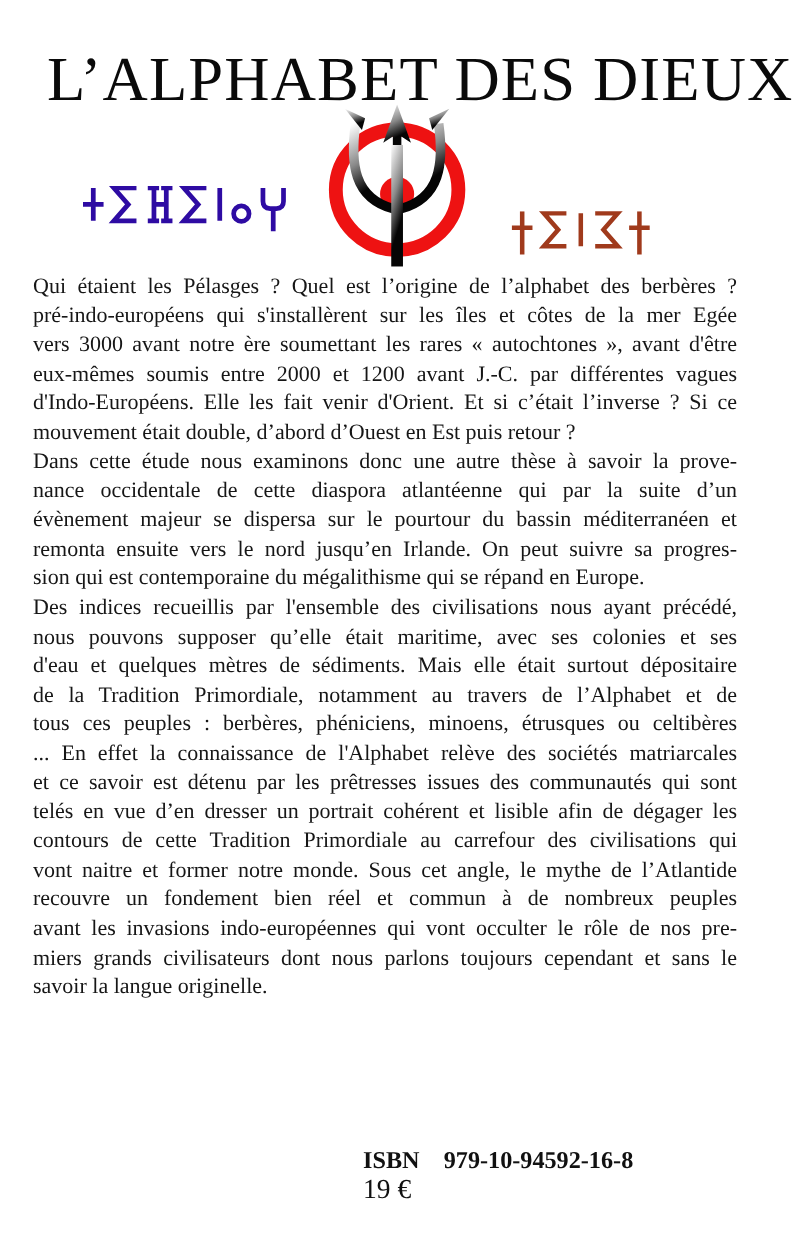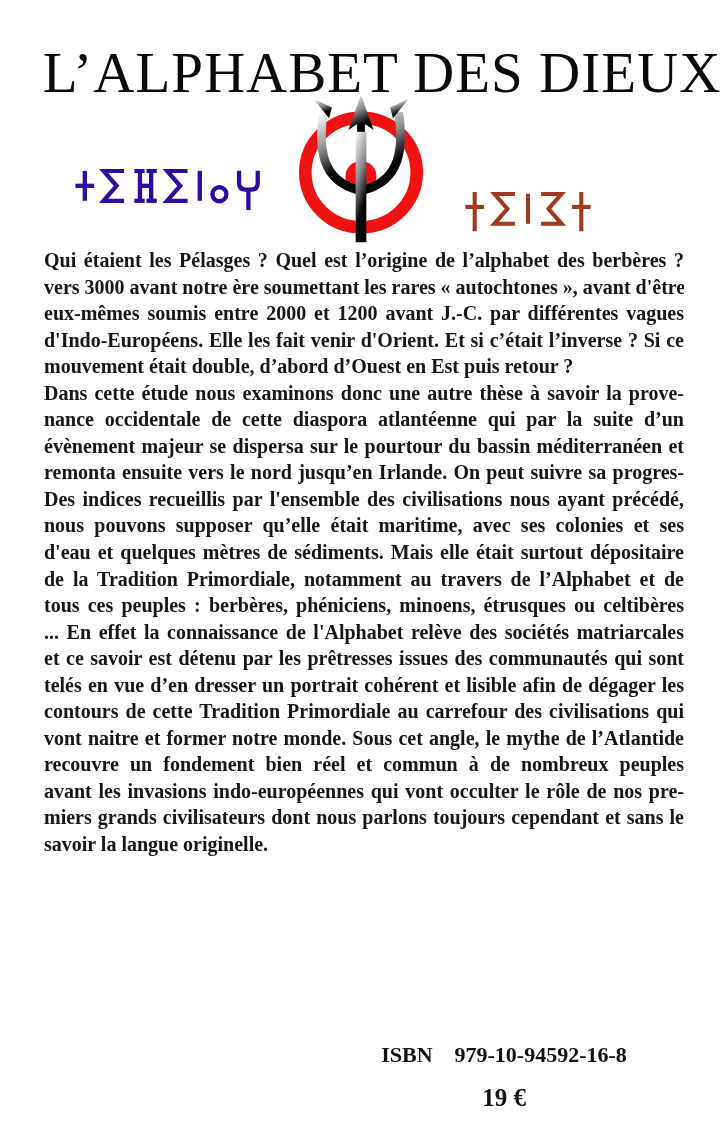--- a/index.html
+++ b/index.html
@@ -4,28 +4,28 @@
 <style>
   html,body{margin:0;padding:0;background:#ffffff;}
   .page{position:relative;width:722px;height:1134px;background:#ffffff;overflow:hidden;
         font-family:"Liberation Serif","DejaVu Serif",serif;color:#111;}
   .title{position:absolute;top:40px;left:0;width:722px;margin:0;text-align:center;
          font-size:57px;font-weight:normal;letter-spacing:1px;color:#0a0a0a;white-space:nowrap;padding-left:21px;}
   .emblem{position:absolute;}
   #left-ins{left:74px;top:169px;}
   #logo{left:286px;top:95px;}
   #right-ins{left:464px;top:192px;}
-  .body-text{position:absolute;left:44px;top:247px;width:640px;font-size:20px;color:#161616;font-weight:bold;}
+  .body-text{position:absolute;left:30px;top:247px;width:640px;font-size:20px;color:#161616;}
   .line{height:26.55px;line-height:26.55px;text-align:justify;text-align-last:justify;
         overflow:hidden;white-space:nowrap;}
   .line.pend{text-align-last:left;}
-  .footer{position:absolute;top:1042px;right:44px;width:348px;text-align:center;}
+  .footer{position:absolute;top:1042px;right:44px;width:348px;text-align:left;}
   .isbn{font-weight:bold;font-size:22px;white-space:nowrap;}
   .isbn .num{margin-left:22px;}
-  .price{font-weight:bold;font-size:25px;margin-top:16px;}
+  .price{font-weight:normal;font-size:25px;margin-top:0;}
 </style>
 </head>
 <body>
 
 <div class="page">
 
   <h1 class="title">L’ALPHABET DES DIEUX</h1>
 
   <svg id="left-ins" class="emblem" width="188" height="43" viewBox="0 0 200 46">
       <path d="M11 2 V34" transform="translate(0,0)" fill="none" stroke="#2e0ba3" stroke-width="4.6"></path>
@@ -70,28 +70,30 @@
       <path d="M1 16 H21" transform="translate(0,0)" fill="none" stroke="#a03a1c" stroke-width="4.4"></path>
       <path d="M24 2 H2 L16 18 L2 34 H24" transform="translate(30,0)" fill="none" stroke="#a03a1c" stroke-width="4.4"></path>
       <path d="M4 2 V34" transform="translate(64,0)" fill="none" stroke="#a03a1c" stroke-width="4.4"></path>
       <path d="M2 2 H24 L10 18 L24 34 H2" transform="translate(80,0)" fill="none" stroke="#a03a1c" stroke-width="4.4"></path>
       <path d="M11 0 V42" transform="translate(114,0)" fill="none" stroke="#a03a1c" stroke-width="4.4"></path>
       <path d="M1 16 H21" transform="translate(114,0)" fill="none" stroke="#a03a1c" stroke-width="4.4"></path>
     </svg>
 
   <div class="body-text">
       <div class="line">Qui étaient les Pélasges ? Quel est l’origine de l’alphabet des berbères ?</div>
+      <div class="line">pré-indo-européens qui s'installèrent sur les îles et côtes de la mer Egée</div>
       <div class="line">vers 3000 avant notre ère soumettant les rares « autochtones », avant d'être</div>
       <div class="line">eux-mêmes soumis entre 2000 et 1200 avant J.-C. par différentes vagues</div>
       <div class="line">d'Indo-Européens. Elle les fait venir d'Orient. Et si c’était l’inverse ? Si ce</div>
       <div class="line pend">mouvement était double, d’abord d’Ouest en Est puis retour ?</div>
       <div class="line">Dans cette étude nous examinons donc une autre thèse à savoir la prove-</div>
       <div class="line">nance occidentale de cette diaspora atlantéenne qui par la suite d’un</div>
       <div class="line">évènement majeur se dispersa sur le pourtour du bassin méditerranéen et</div>
       <div class="line">remonta ensuite vers le nord jusqu’en Irlande. On peut suivre sa progres-</div>
+      <div class="line pend">sion qui est contemporaine du mégalithisme qui se répand en Europe.</div>
       <div class="line">Des indices recueillis par l'ensemble des civilisations nous ayant précédé,</div>
       <div class="line">nous pouvons supposer qu’elle était maritime, avec ses colonies et ses</div>
       <div class="line">d'eau et quelques mètres de sédiments. Mais elle était surtout dépositaire</div>
       <div class="line">de la Tradition Primordiale, notamment au travers de l’Alphabet et de</div>
       <div class="line">tous ces peuples : berbères, phéniciens, minoens, étrusques ou celtibères</div>
       <div class="line">...  En effet la connaissance de l'Alphabet relève des sociétés matriarcales</div>
       <div class="line">et ce savoir est détenu par les prêtresses issues des communautés qui sont</div>
       <div class="line">telés en vue d’en dresser un portrait cohérent et lisible afin de dégager les</div>
       <div class="line">contours de cette Tradition Primordiale au carrefour des civilisations qui</div>
       <div class="line">vont naitre et former notre monde. Sous cet angle,  le mythe de l’Atlantide</div>

